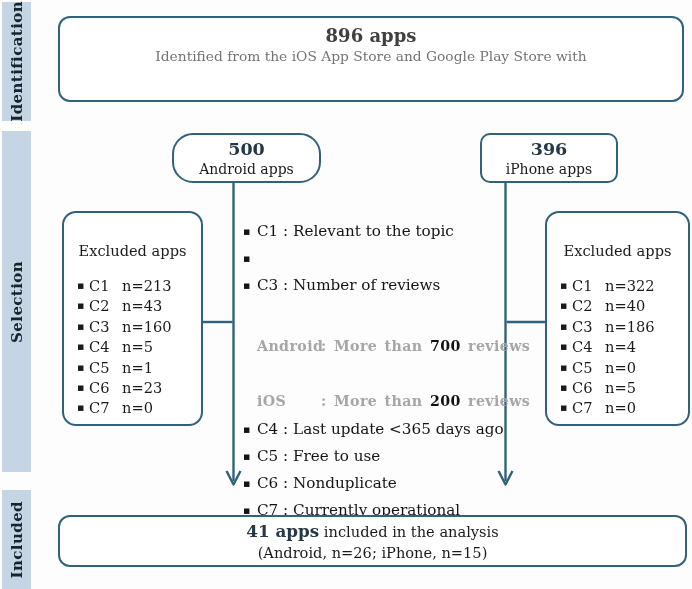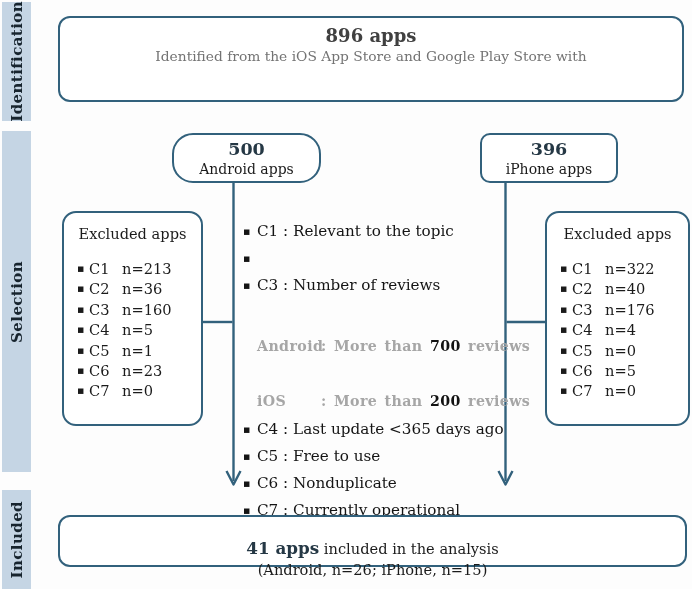--- a/index.html
+++ b/index.html
@@ -36,21 +36,21 @@
   #top-box{left:58px;top:16px;width:626px;height:86px;padding-top:7px;}
   #top-box .big-count{font-size:18px;font-weight:bold;color:#404040;line-height:22px;}
   #top-box .line{font-size:13.8px;line-height:19px;color:#737373;}
 
   .small-node{height:50px;border-radius:10px;padding-top:4px;}
   #android-box{left:172px;top:133px;width:149px;border-radius:21px;}
   #iphone-box{left:446px;top:133px;width:138px;margin-left:34px;}
   .small-node .big-count{font-size:17.5px;font-weight:bold;color:#253845;line-height:21px;}
   .small-node .sub{font-size:14px;line-height:18px;}
 
-  .excluded-box{top:211px;height:215px;border-radius:14px;padding-top:10px;}
+  .excluded-box{top:211px;height:215px;border-radius:14px;padding-top:27px;}
   #excluded-left{left:62px;width:141px;}
   #excluded-right{left:545px;width:145px;}
   .excluded-box .ex-title{font-size:14.6px;line-height:21px;text-align:center;}
   .ex-list{margin-top:15px;padding-left:13px;}
   .ex-row{display:flex;font-size:14.6px;line-height:20.4px;}
   .ex-row .bullet{width:12px;font-size:11px;}
   .ex-row .code{width:33px;}
   .ex-row .val{}
 
   
@@ -58,21 +58,21 @@
   .crit-row{display:flex;font-size:15.2px;line-height:19px;margin-bottom:8px;color:#141414;}
   .crit-row.gap-top{margin-top:8px;}
   .crit-row .bullet{width:14px;font-size:11px;}
   .note{
     margin-left:14px;font-weight:bold;font-size:14.2px;line-height:22.5px;
     color:#a6a6a6;letter-spacing:.4px;word-spacing:2px;white-space:nowrap;
   }
   .note .plat{display:inline-block;width:64px;margin-top:32px;}
   .note .num{color:#121212;margin-top:39px;}
 
-  #bottom-box{left:58px;top:515px;width:629px;height:52px;padding-top:20px;}
+  #bottom-box{left:58px;top:515px;width:629px;height:52px;padding-top:3px;}
   #bottom-box .l1{font-size:14.6px;line-height:22px;}
   #bottom-box .l1 .big-count{font-size:16.8px;font-weight:bold;color:#253845;}
   #bottom-box .l2{font-size:14.6px;line-height:19px;}
 </style>
 </head>
 <body>
 
 <div class="canvas">
 
   <div class="stage-bar" id="bar-identification">
@@ -114,21 +114,21 @@
     <div class="ex-title">Excluded apps</div>
     <div class="ex-list">
         <div class="ex-row">
           <span class="bullet">▪</span>
           <span class="code">C1</span>
           <span class="val">n=213</span>
         </div>
         <div class="ex-row">
           <span class="bullet">▪</span>
           <span class="code">C2</span>
-          <span class="val">n=36</span>
+          <span class="val">n=43</span>
         </div>
         <div class="ex-row">
           <span class="bullet">▪</span>
           <span class="code">C3</span>
           <span class="val">n=160</span>
         </div>
         <div class="ex-row">
           <span class="bullet">▪</span>
           <span class="code">C4</span>
           <span class="val">n=5</span>
@@ -159,21 +159,21 @@
           <span class="val">n=322</span>
         </div>
         <div class="ex-row">
           <span class="bullet">▪</span>
           <span class="code">C2</span>
           <span class="val">n=40</span>
         </div>
         <div class="ex-row">
           <span class="bullet">▪</span>
           <span class="code">C3</span>
-          <span class="val">n=176</span>
+          <span class="val">n=186</span>
         </div>
         <div class="ex-row">
           <span class="bullet">▪</span>
           <span class="code">C4</span>
           <span class="val">n=4</span>
         </div>
         <div class="ex-row">
           <span class="bullet">▪</span>
           <span class="code">C5</span>
           <span class="val">n=0</span>

